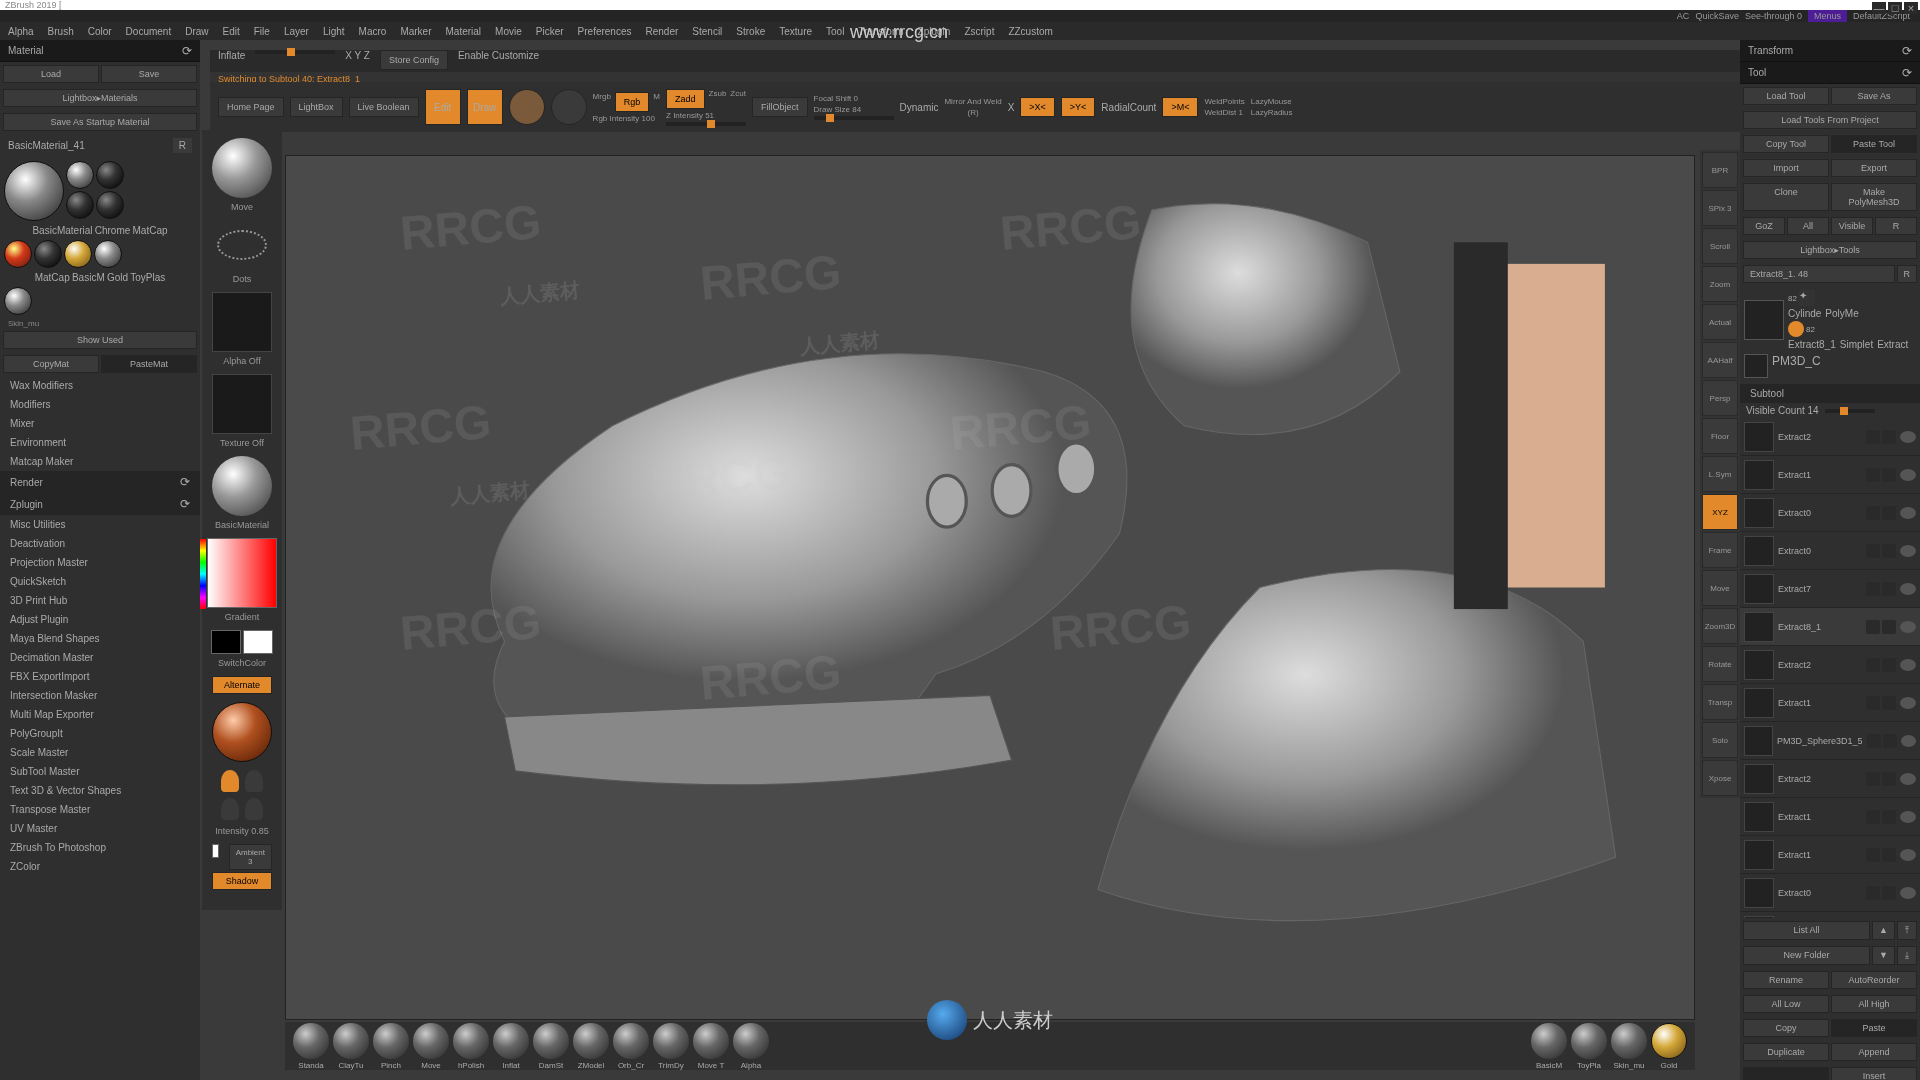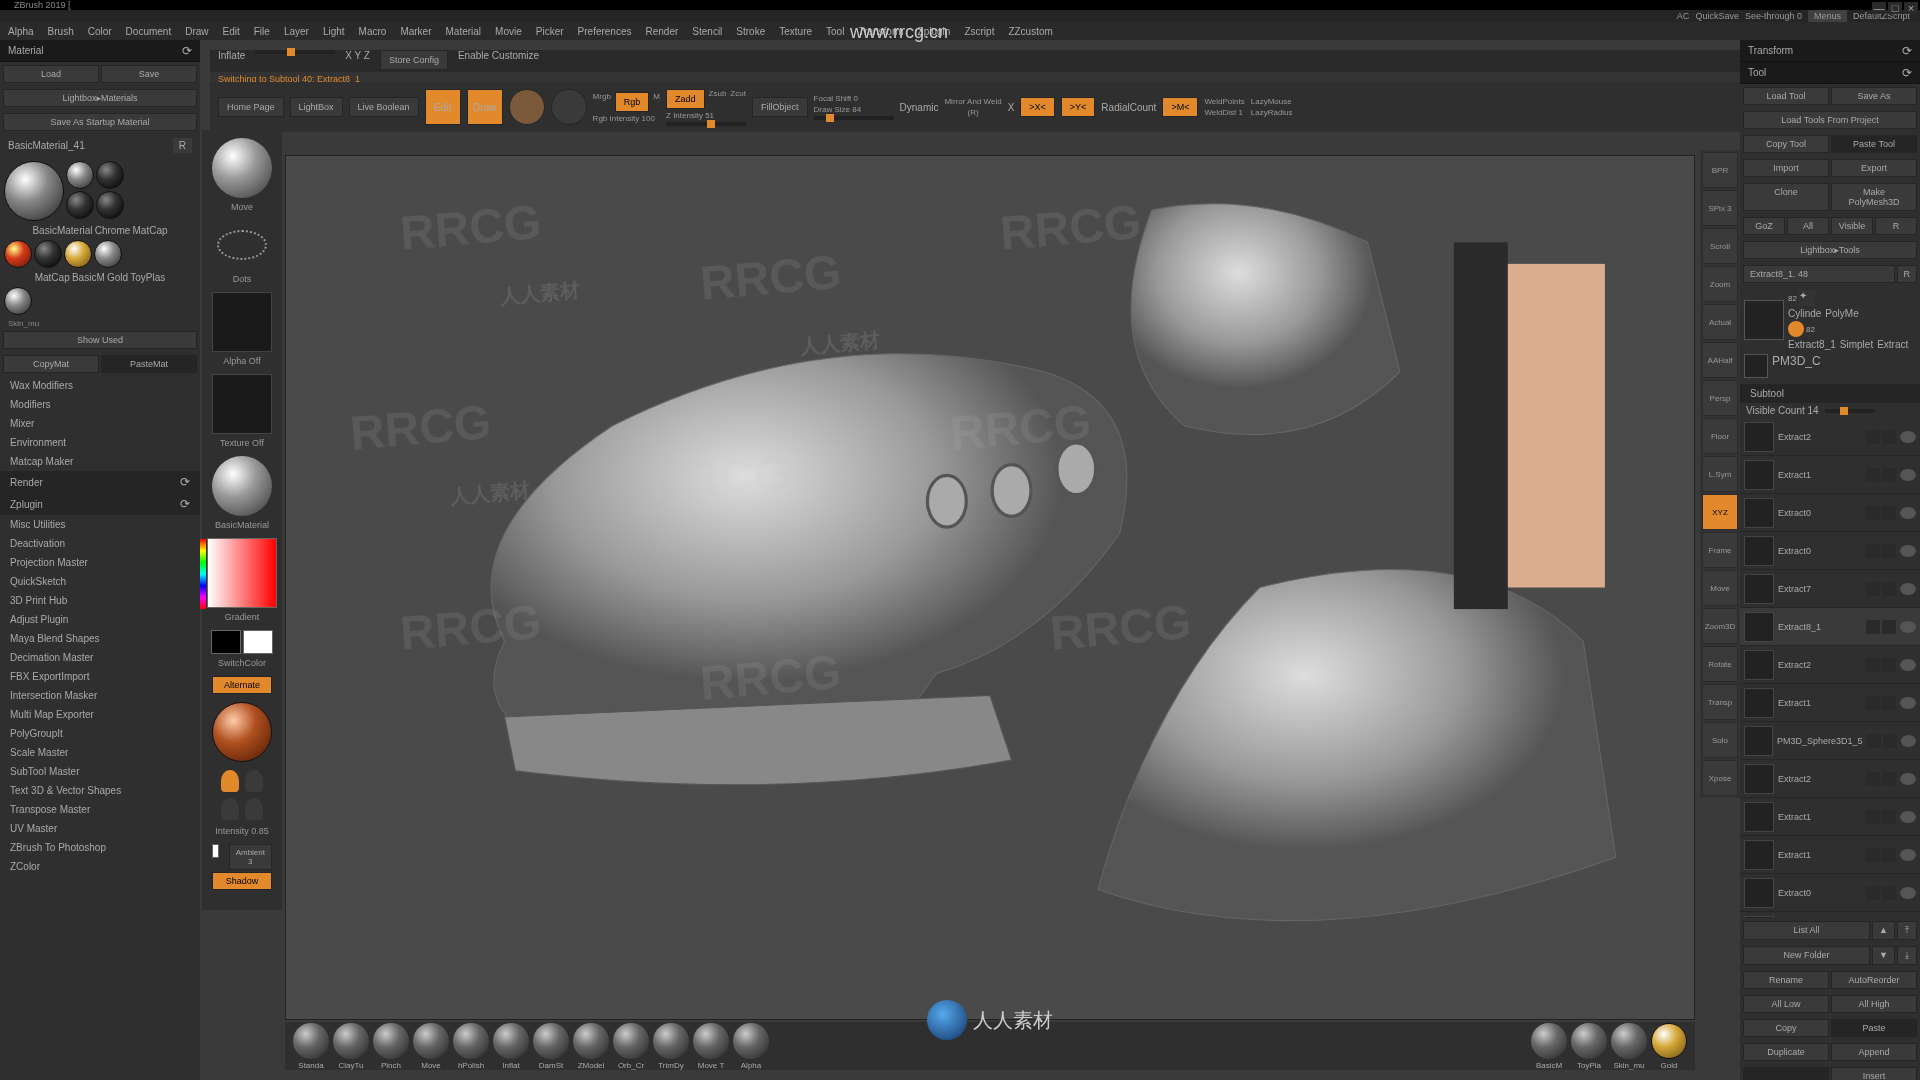--- a/index.html
+++ b/index.html
@@ -1,24 +1,24 @@
 <!DOCTYPE html>
 <html><head>
 <meta charset="utf-8">
 <style>
 *{margin:0;padding:0;box-sizing:border-box;font-family:Arial,sans-serif;font-size:10px;color:#aaa;user-select:none}
 body{background:#3a3a3a;width:1920px;height:1080px;overflow:hidden;position:relative}
-.titlebar{height:10px;background:#000000;display:flex;align-items:center;padding:0 14px}
+.titlebar{height:10px;background:#ffffff;display:flex;align-items:center;padding:0 5px}
 .titlebar span{font-size:9px;color:#888}
 .window-controls{position:absolute;right:2px;top:2px;display:flex;gap:2px}
 .window-controls div{width:14px;height:12px;background:#2a2a2a;display:flex;align-items:center;justify-content:center;font-size:11px}
 .topbar{height:12px;background:#252525;display:flex;align-items:flex-start;gap:8px;padding:0 10px}
 .topbar .right{margin-left:auto;display:flex;gap:6px;align-items:center}
 .topbar span{font-size:9px;color:#999}
-.btn-menus{background:#404040;color:#000;padding:1px 6px;font-size:9px}
+.btn-menus{background:#4c1d95;color:#000;padding:1px 6px;font-size:9px}
 .menubar{height:18px;background:#2a2a2a;display:flex;align-items:center;gap:14px;padding:0 8px}
 .menubar span{font-size:10px;color:#aaa}
 .panel-header{background:#1a1a1a;height:22px;display:flex;align-items:center;padding:0 8px;font-size:11px;color:#ccc;border-bottom:1px solid #111}
 .refresh-icon{margin-left:auto;font-size:12px}
 .left-panel{position:absolute;left:0;top:40px;width:200px;background:#2f2f2f;height:1040px}
 .right-panel{position:absolute;right:0;top:40px;width:180px;background:#2f2f2f;height:1040px}
 .right-side-icons{position:absolute;right:180px;top:150px;width:40px;background:#333;display:flex;flex-direction:column;gap:2px;padding:2px}
 .right-side-icons .ico{width:36px;height:36px;background:#3a3a3a;display:flex;flex-direction:column;align-items:center;justify-content:center;font-size:8px;color:#999;border:1px solid #2a2a2a}
 .right-side-icons .ico.active{background:#e28a2b;color:#000}
 .btn-row{display:flex;gap:2px;padding:3px}

